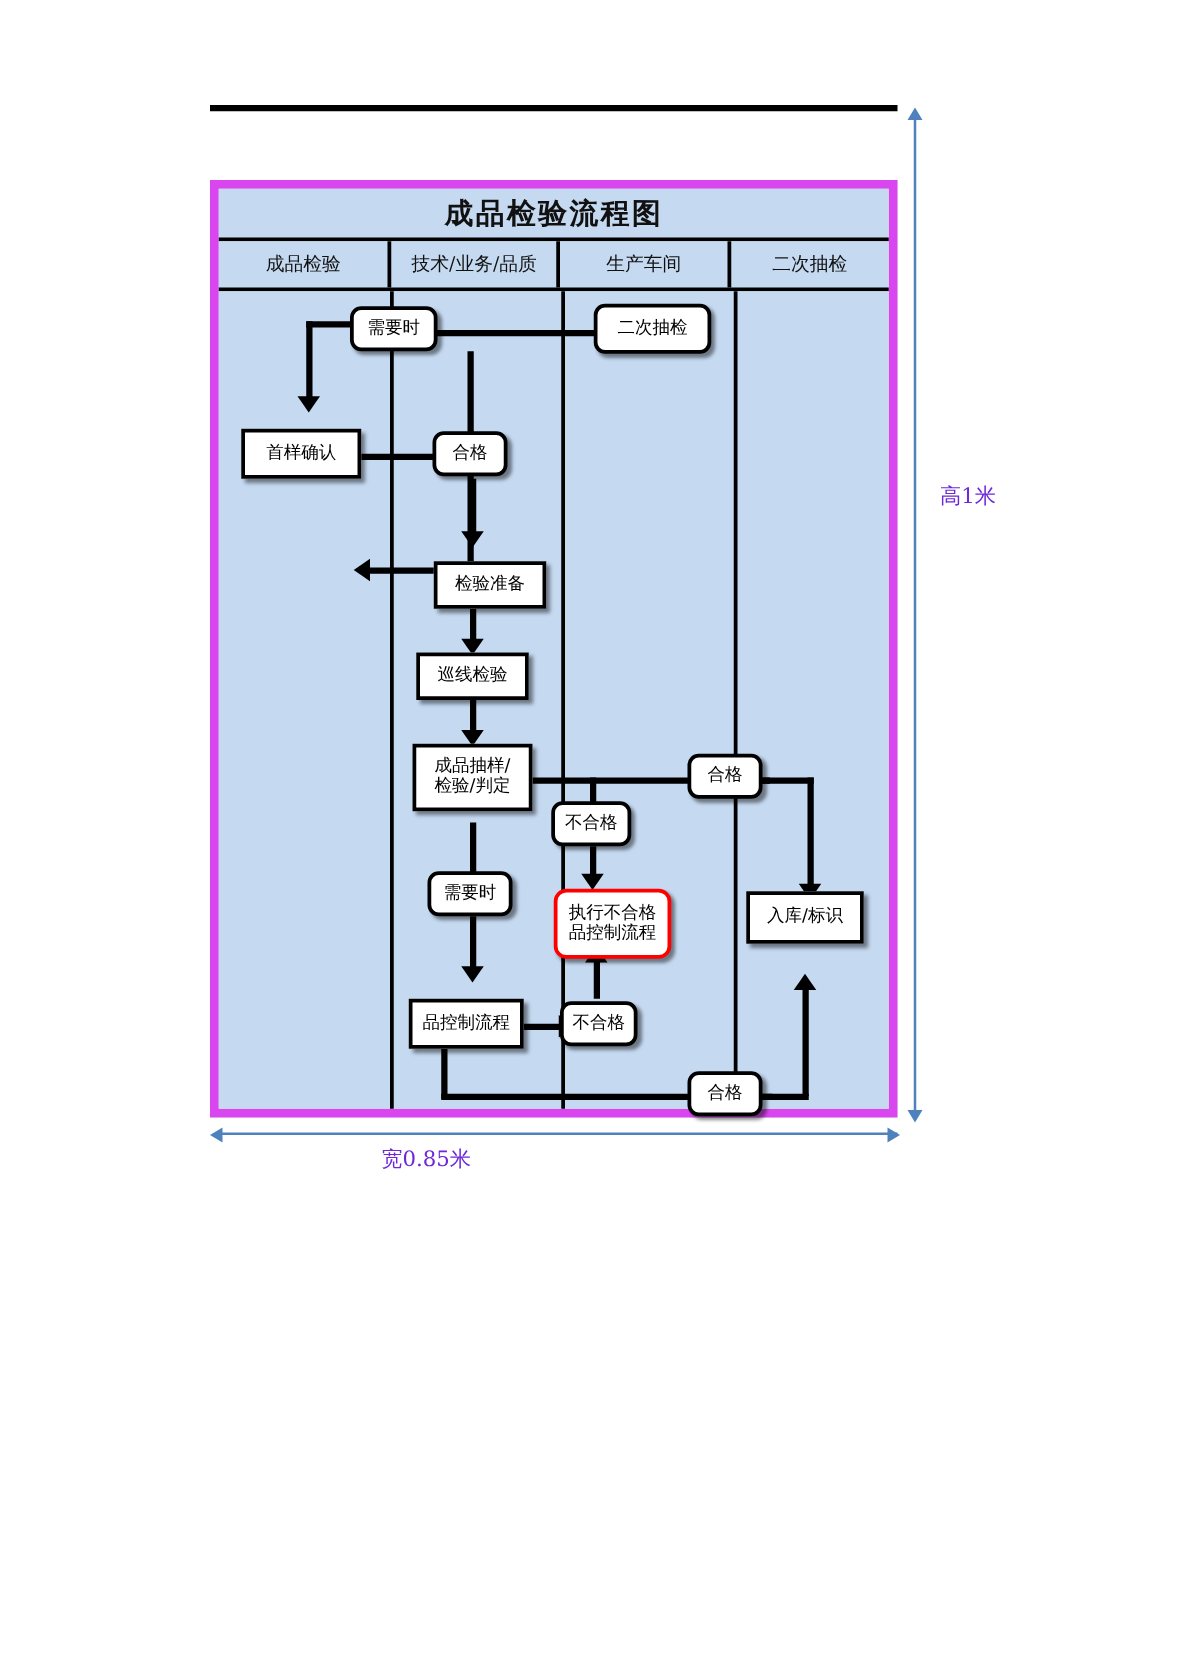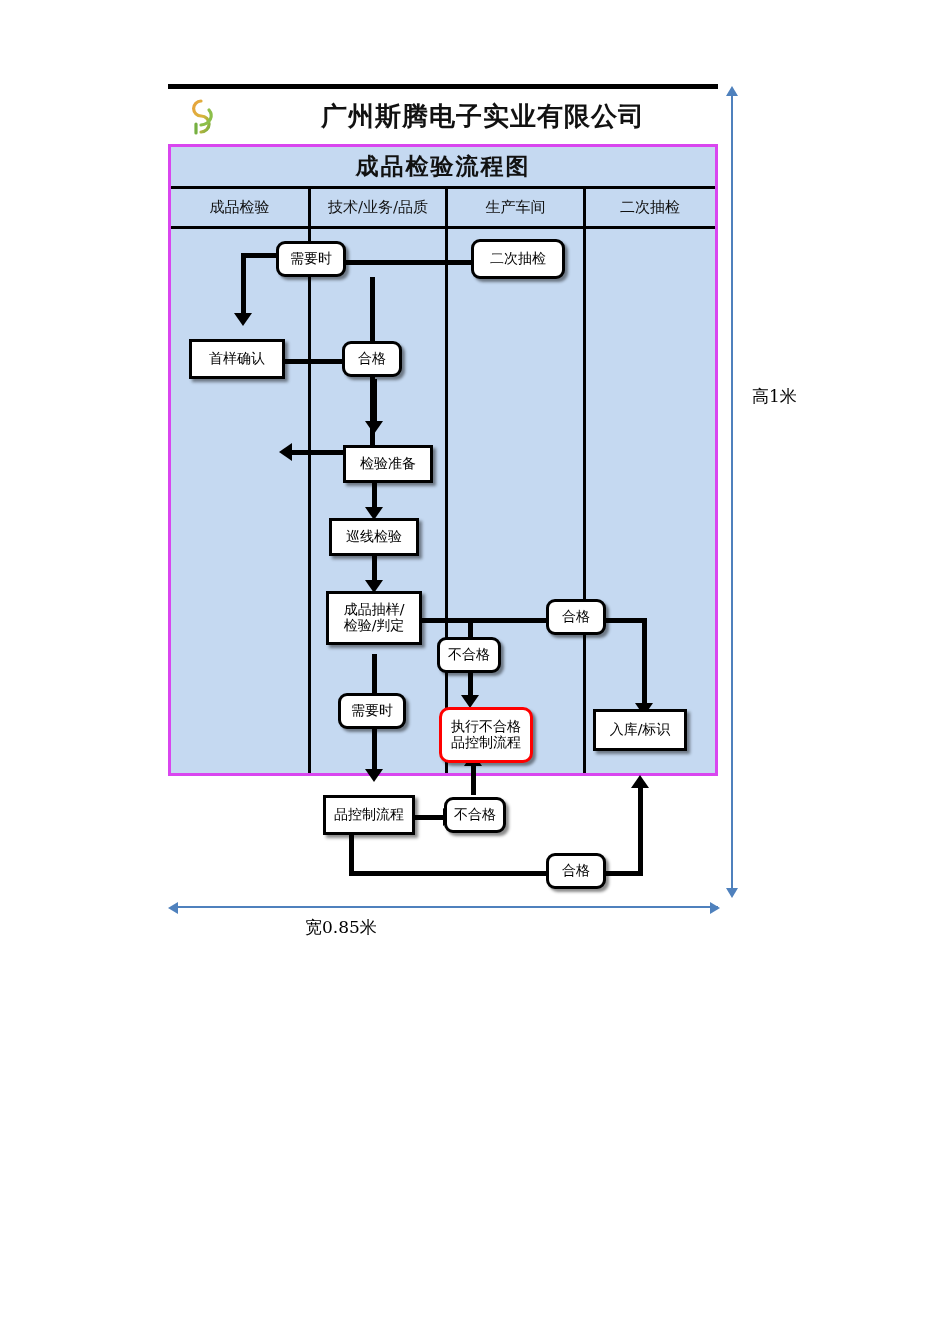--- a/index.html
+++ b/index.html
@@ -27,22 +27,22 @@
   .company-name{
     position:absolute;left:100px;top:4px;width:430px;height:44px;
     display:flex;align-items:center;justify-content:center;
     font-family:"DejaVu Sans","Liberation Sans",sans-serif;
     font-size:26px;font-weight:bold;color:#111;letter-spacing:1px;
     white-space:nowrap;
   }
 
   
   .frame{
-    position:absolute;left:168px;top:144px;width:550px;height:632px;
-    border:3px solid #d946ef;box-sizing:border-box;background:#e5e5e5;
+    position:absolute;left:168px;top:144px;width:550px;height:750px;
+    border:7px solid #d946ef;box-sizing:border-box;background:#e5e5e5;
   }
   .title-band{
     position:absolute;left:0;top:0;width:100%;height:42px;
     box-sizing:border-box;border-bottom:3px solid #000;
     display:flex;align-items:center;justify-content:center;
     background:#c5d9f1;
     font-family:"DejaVu Sans","Liberation Sans",sans-serif;
     font-size:23px;font-weight:bold;color:#111;letter-spacing:2px;
   }
   .lane-head{
@@ -95,45 +95,30 @@
   .dim-line{position:absolute;background:#4f81bd;}
   .dimv{width:2px;}
   .dimh{height:2px;}
   .dim-ar{position:absolute;width:0;height:0;}
   .dim-up{border-left:6px solid transparent;border-right:6px solid transparent;border-bottom:10px solid #4f81bd;}
   .dim-dn{border-left:6px solid transparent;border-right:6px solid transparent;border-top:10px solid #4f81bd;}
   .dim-lf{border-top:6px solid transparent;border-bottom:6px solid transparent;border-right:10px solid #4f81bd;}
   .dim-rt{border-top:6px solid transparent;border-bottom:6px solid transparent;border-left:10px solid #4f81bd;}
   .dim-label{
     position:absolute;font-family:"DejaVu Serif","Liberation Serif",serif;
-    font-size:17px;color:#000000;white-space:nowrap;
+    font-size:17px;color:#6d28d9;white-space:nowrap;
   }
 </style>
 </head>
 <body>
 
 <div class="stage">
 
   <div class="top-rule"></div>
 
-  <div class="company-row">
-    <svg class="logo" viewBox="0 0 44 44">
-      <defs>
-        <linearGradient id="lg" x1="0" y1="0" x2="1" y2="1">
-          <stop offset="0%" stop-color="#e8a33d"></stop>
-          <stop offset="55%" stop-color="#d9b53c"></stop>
-          <stop offset="100%" stop-color="#76b041"></stop>
-        </linearGradient>
-      </defs>
-      <path d="M25 7 a7.5 7.5 0 1 0 0.2 15 a8 8 0 1 1 -0.2 16" fill="none" stroke="url(#lg)" stroke-width="3.2" stroke-linecap="round"></path>
-      <path d="M33 16 c5 6 1 14 -8 15" fill="none" stroke="#8cbf4a" stroke-width="3.2" stroke-linecap="round"></path>
-      <path d="M20 30 l0 9" fill="none" stroke="#76b041" stroke-width="3.2" stroke-linecap="round"></path>
-    </svg>
-    <div class="company-name">广州斯腾电子实业有限公司</div>
-  </div>
 
   <div class="frame">
 
     <div class="title-band">成品检验流程图</div>
 
     <div class="lane-head">
       <div class="cell" style="width:137px">成品检验</div>
       <div class="cell" style="width:137px">技术/业务/品质</div>
       <div class="cell" style="width:138px">生产车间</div>
       <div class="cell" style="width:131px">二次抽检</div>

